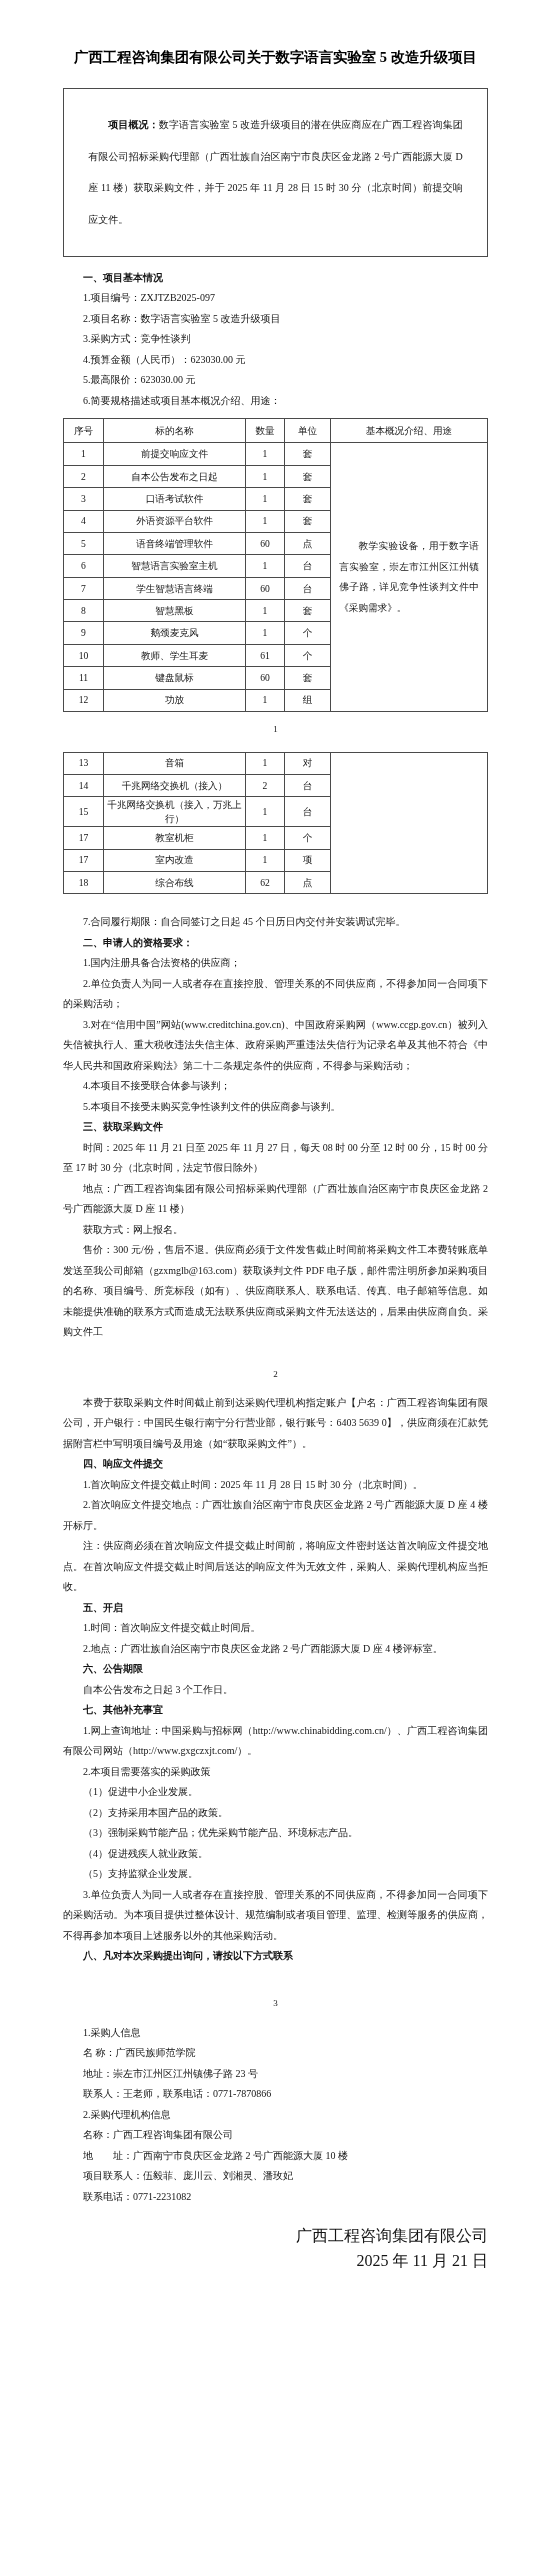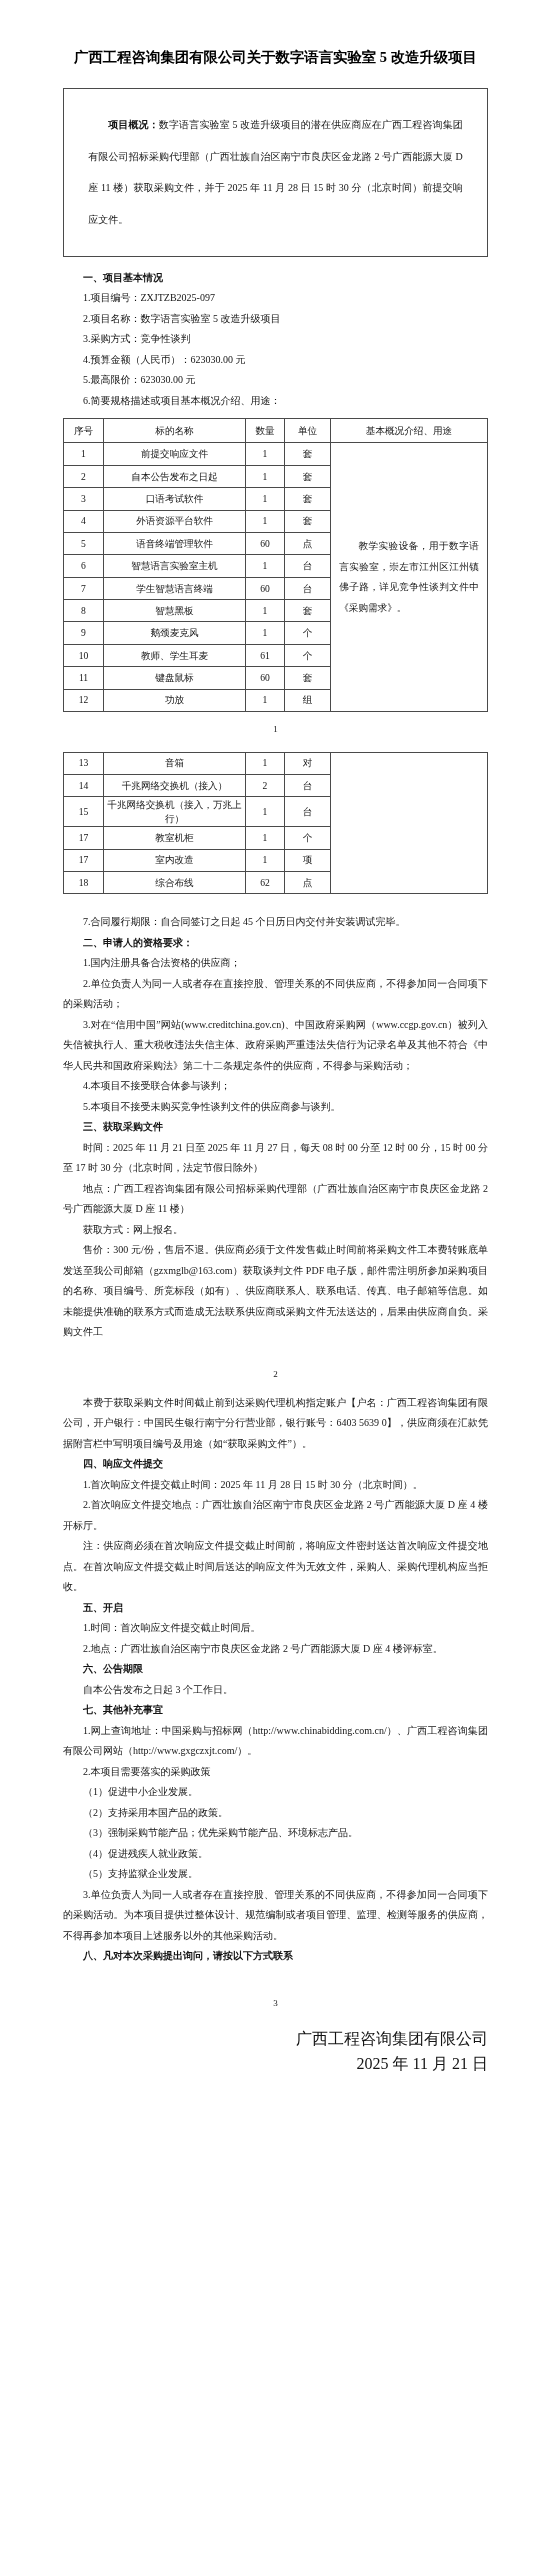--- a/index.html
+++ b/index.html
@@ -260,20 +260,32 @@
         <p class="para">（3）强制采购节能产品；优先采购节能产品、环境标志产品。</p>
         <p class="para">（4）促进残疾人就业政策。</p>
         <p class="para">（5）支持监狱企业发展。</p>
         <p class="para">3.单位负责人为同一人或者存在直接控股、管理关系的不同供应商，不得参加同一合同项下的采购活动。为本项目提供过整体设计、规范编制或者项目管理、监理、检测等服务的供应商，不得再参加本项目上述服务以外的其他采购活动。</p>
       </div>
 
     <p class="h">八、凡对本次采购提出询问，请按以下方式联系</p>
 
     <p class="pagenum" id="pn3">3</p>
 
+    <div>
+
+    <p class="para">1.采购人信息</p>
+        <p class="para">名 称：广西民族师范学院</p>
+        <p class="para">地址：崇左市江州区江州镇佛子路 23 号</p>
+        <p class="para">联系人：王老师，联系电话：0771-7870866</p>
+        <p class="para">2.采购代理机构信息</p>
+        <p class="para">名称：广西工程咨询集团有限公司</p>
+        <p class="para">地　　址：广西南宁市良庆区金龙路 2 号广西能源大厦 10 楼</p>
+        <p class="para">项目联系人：伍毅菲、庞川云、刘湘灵、潘玫妃</p>
+        <p class="para">联系电话：0771-2231082</p>
+      </div>
 
     <div class="signature">
       <p>广西工程咨询集团有限公司</p>
       <p>2025 年 11 月 21 日</p>
     </div>
 
   </div>
 </div>
 
 

